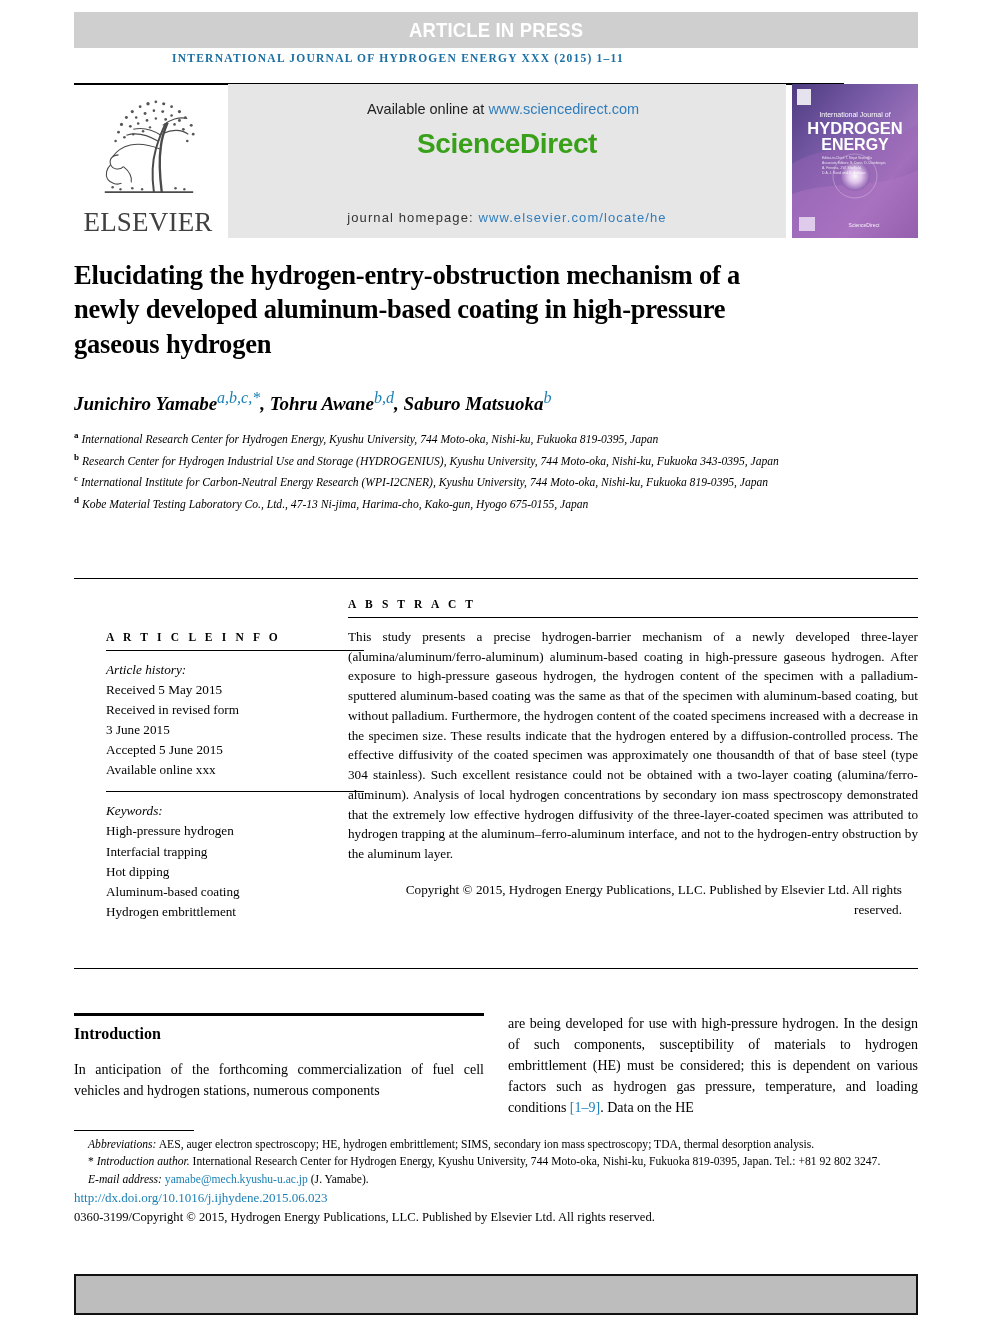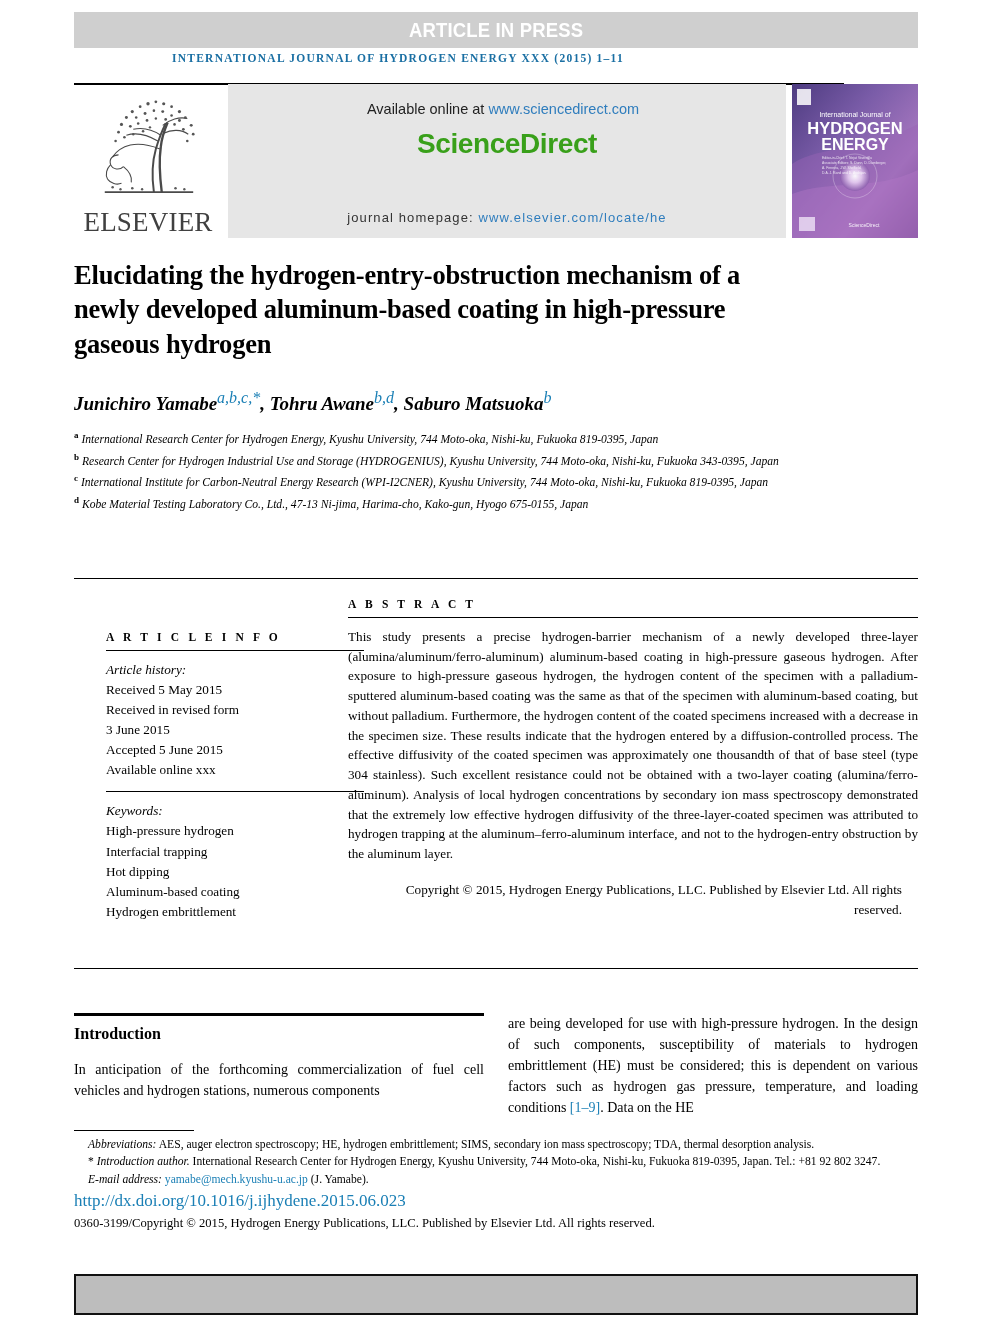--- a/index.html
+++ b/index.html
@@ -291,21 +291,21 @@
     font-size: 11.6px;
     line-height: 1.50;
     text-align: justify;
   }
   .footnotes p { margin: 0; }
   .fn-indent { text-indent: 14px; }
   .fn-italic { font-style: italic; }
   .lnk-blue { color: #1a7fb5; }
   .doi-line {
     color: #1a7fb5;
-    font-size: 17px;
+    font-size: 13px;
     margin-top: 2px;
   }
   .copy-line {
     font-size: 12.6px;
     margin-top: 1px;
   }
 
   .bottom-box {
     position: absolute;
     left: 74px;

